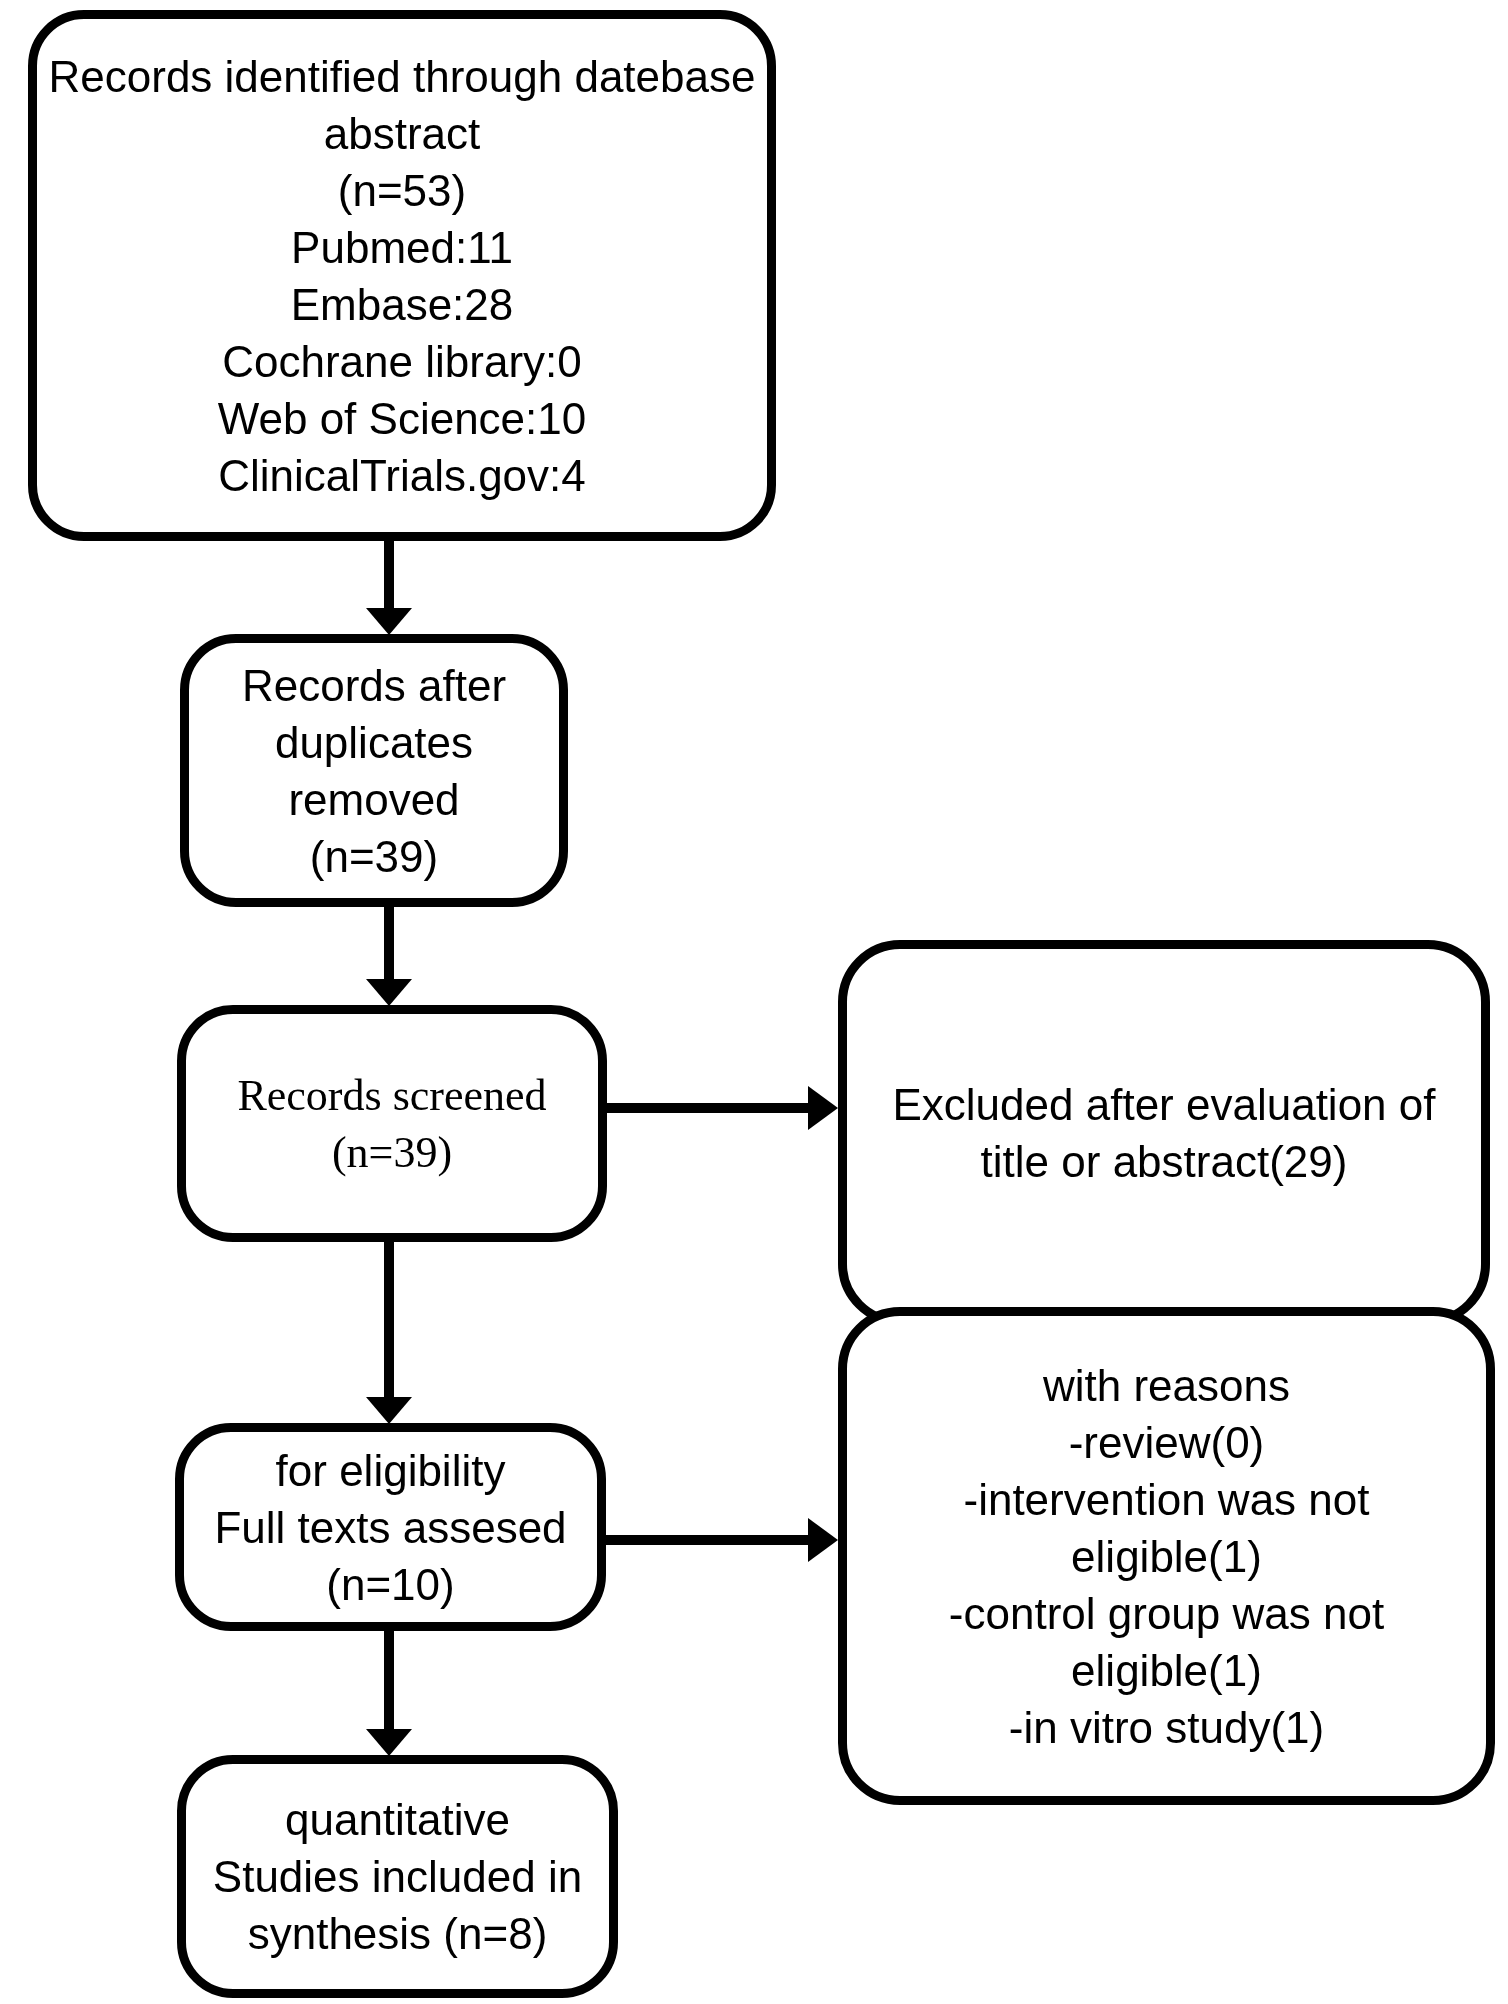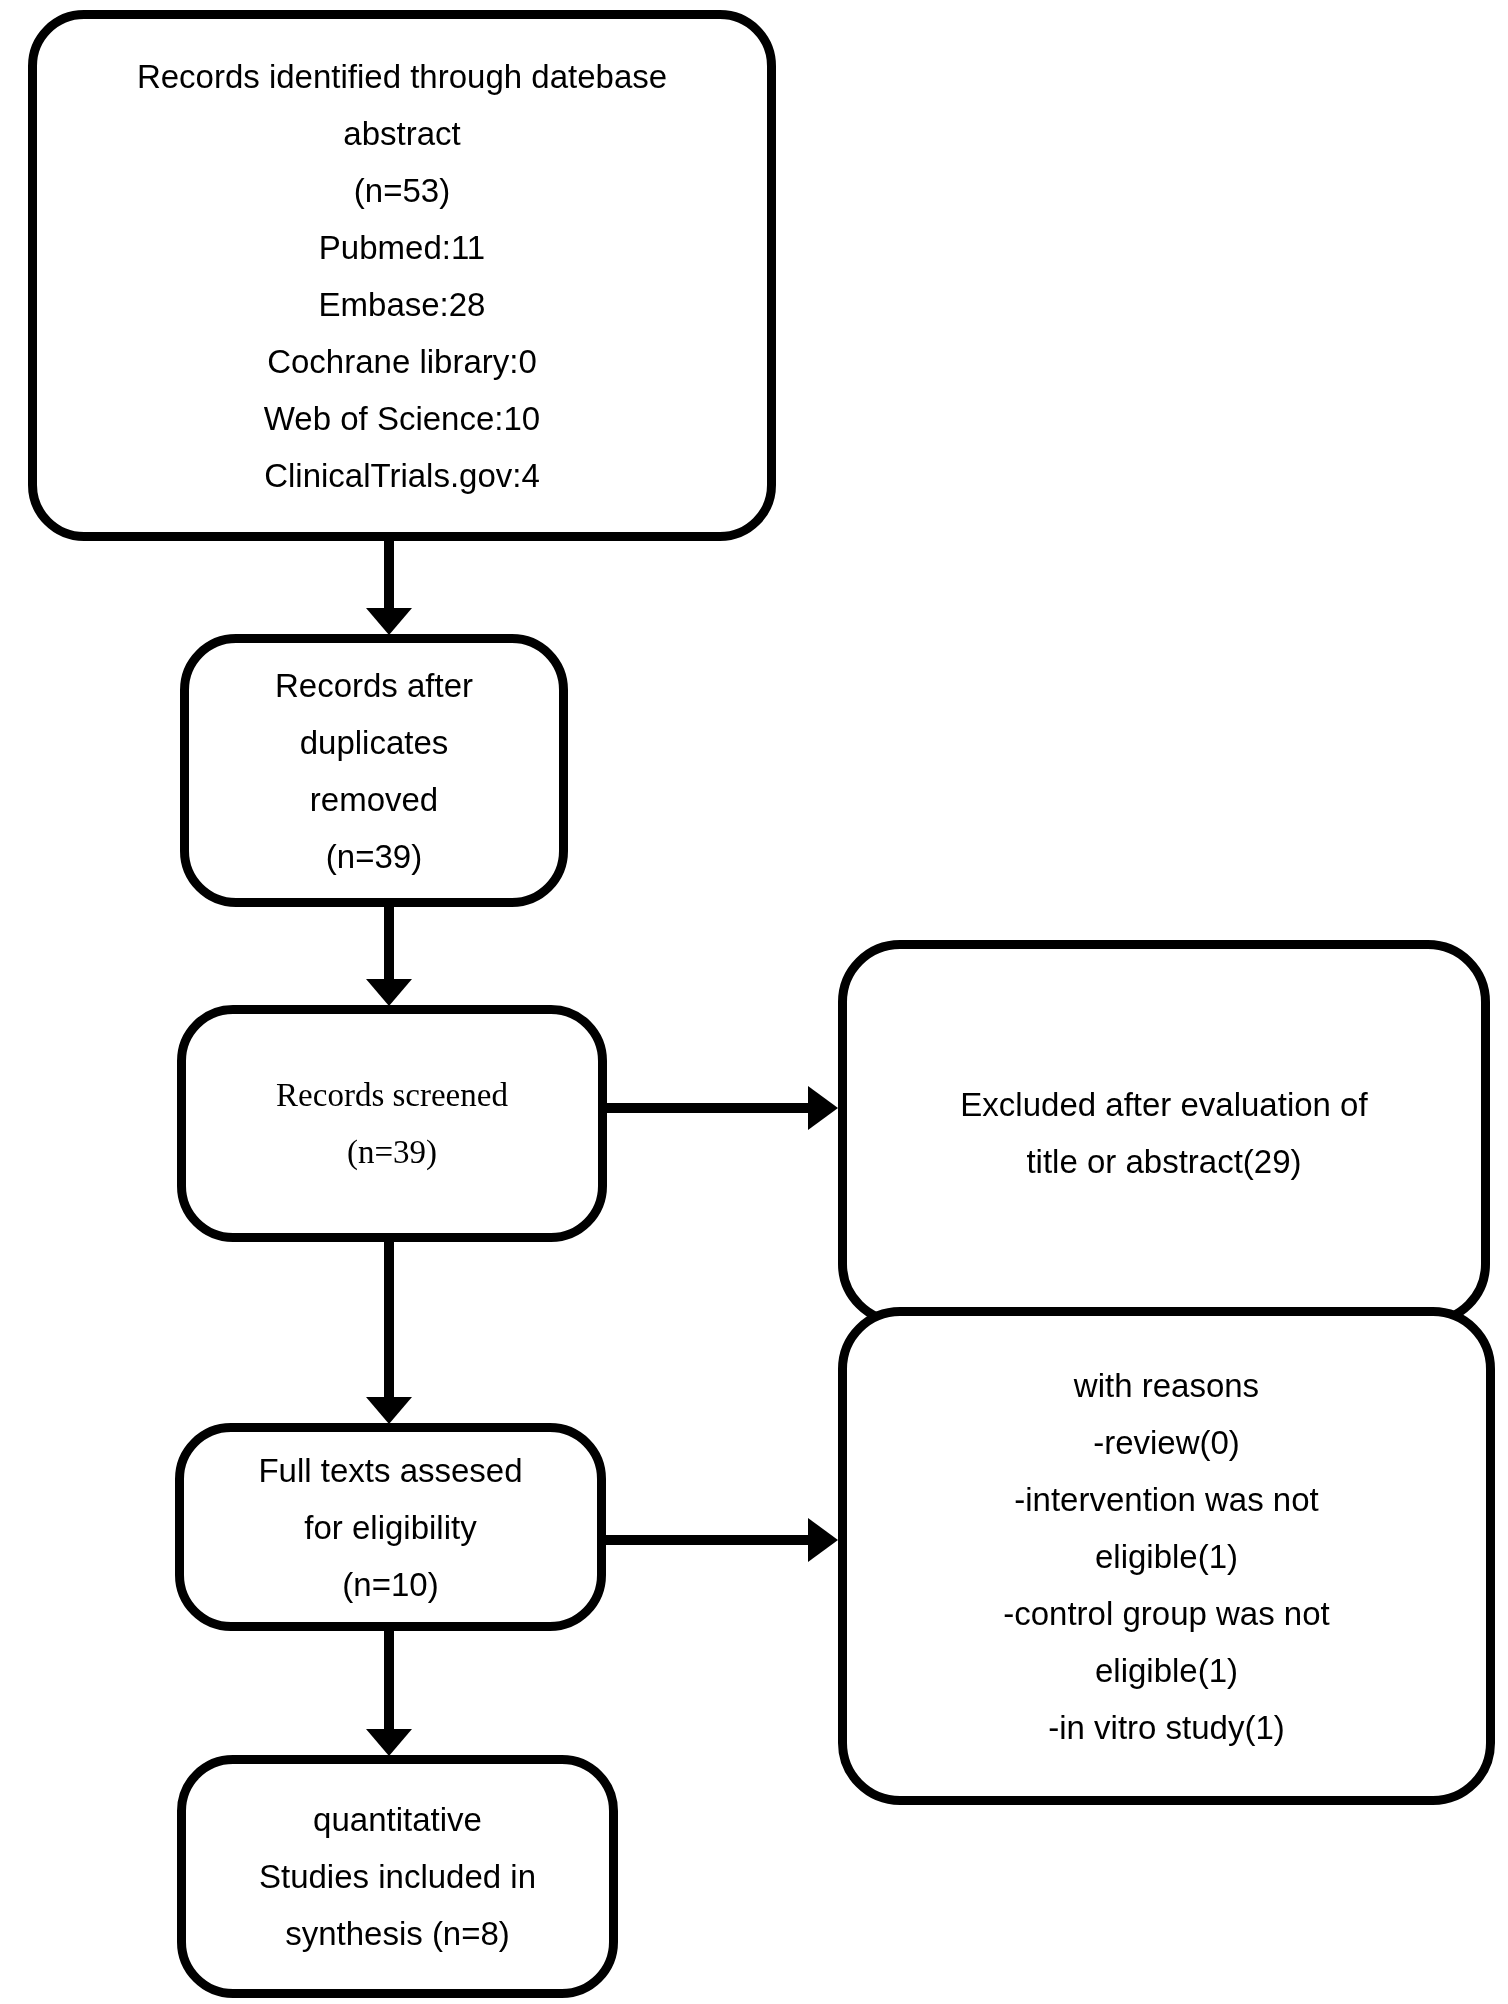--- a/index.html
+++ b/index.html
@@ -19,21 +19,21 @@
     position: absolute;
     box-sizing: border-box;
     background: #ffffff;
     border: 9px solid #000000;
     border-radius: 56px;
     display: flex;
     flex-direction: column;
     justify-content: center;
     align-items: center;
     text-align: center;
-    font-size: 33px;
+    font-size: 44px;
     line-height: 57px;
     white-space: nowrap;
   }
   .box .line { display: block; }
 
   .vline {
     position: absolute;
     width: 10px;
     background: #000000;
   }
@@ -106,22 +106,22 @@
       <div class="line">removed</div>
       <div class="line">(n=39)</div>
     </div>
 
   <div class="box" id="box-screened">
       <div class="line">Records screened</div>
       <div class="line">(n=39)</div>
     </div>
 
   <div class="box" id="box-fulltext">
+      <div class="line">for eligibility</div>
       <div class="line">Full texts assesed</div>
-      <div class="line">for eligibility</div>
       <div class="line">(n=10)</div>
     </div>
 
   <div class="box" id="box-included">
       <div class="line">quantitative</div>
       <div class="line">Studies included in</div>
       <div class="line">synthesis (n=8)</div>
     </div>
 
   <div class="box" id="box-excluded-screening">

